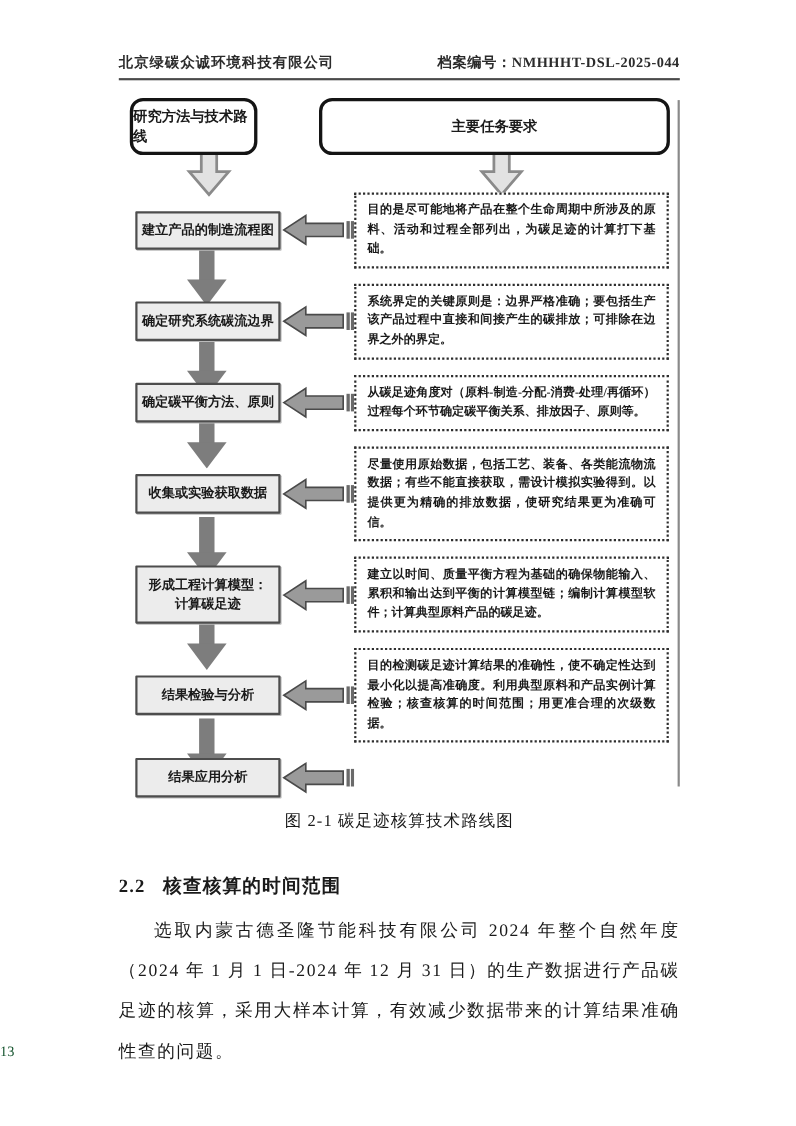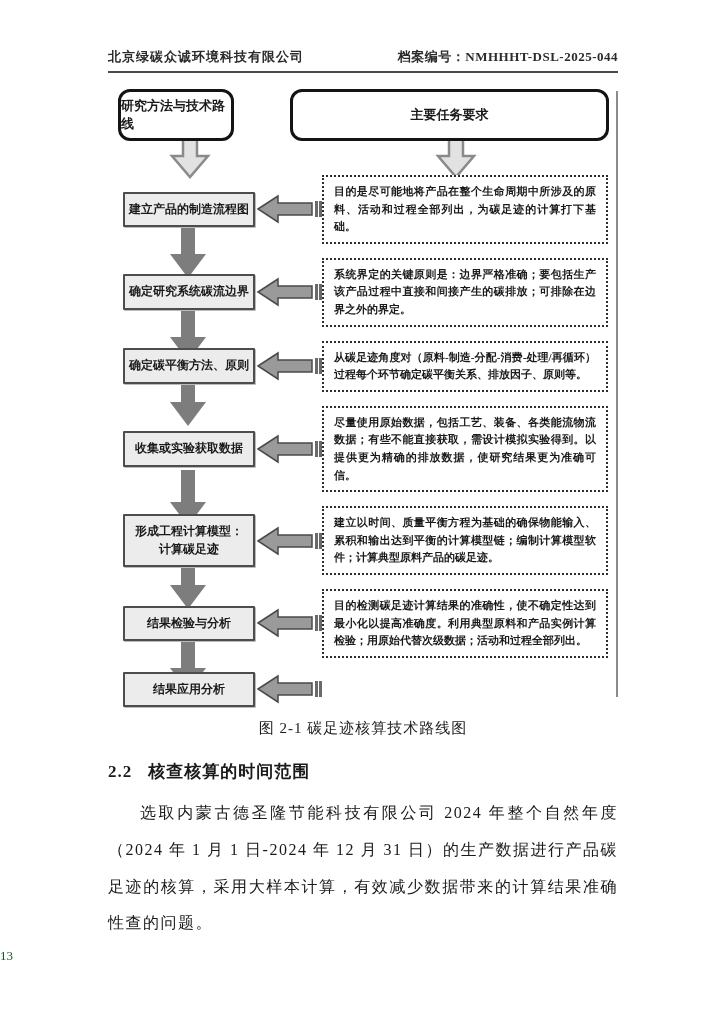--- a/index.html
+++ b/index.html
@@ -42,21 +42,21 @@
               font-size: 12px; font-weight: bold; padding: 7px 3px; line-height: 1.45;
               white-space: pre-line; box-shadow: 1px 1px 0 #bbb; }
   .task-box { border: 2px dotted #2e2e2e; padding: 6px 10px; font-size: 11px;
               font-weight: 600; line-height: 1.6; text-align: justify; background: #fff; font-family: Liberation Serif, serif; }
 
   .connector { position: relative; height: 14px; z-index: 0; }
   .connector svg { position: absolute; left: 60px; top: -22px; }
 
   
   .caption { text-align: center; font-size: 15px; margin-top: 12px; letter-spacing: 1px; }
-  .section-heading { margin-top: 22px; font-size: 17px; font-weight: bold; letter-spacing: 1px; }
+  .section-heading { margin-top: 38px; font-size: 17px; font-weight: bold; letter-spacing: 1px; }
   .section-heading .num { margin-right: 16px; font-family: "Liberation Serif", serif; }
   .body-paragraph { margin-top: 12px; font-size: 16px; line-height: 2.3;
                     text-align: justify; text-indent: 2em; letter-spacing: 1.5px; }
   .page-number { position: absolute; left: 0; right: 0; bottom: 60px;
                  font-size: 13px; color: #14532d; }
 </style>
 </head>
 <body>
 
 <svg width="0" height="0" style="position:absolute">
@@ -205,21 +205,21 @@
         <div class="frow">
           <div class="left-col">
               <div class="step-box">结果检验与分析</div>
             </div>
           <div class="mid-col">
               <svg width="72" height="32">
                 <use href="#left-block-arrow"></use>
               </svg>
             </div>
           <div class="right-col">
-              <div class="task-box">目的检测碳足迹计算结果的准确性，使不确定性达到最小化以提高准确度。利用典型原料和产品实例计算检验；用原始代替次级数据；活动和过程全部列出。</div>
+              <div class="task-box">目的检测碳足迹计算结果的准确性，使不确定性达到最小化以提高准确度。利用典型原料和产品实例计算检验；核查核算的时间范围；用更准合理的次级数据。</div>
             </div>
         </div>
         <div class="connector">
             <svg width="40" height="56">
               <use href="#solid-down-arrow"></use>
             </svg>
           </div>
 
         <div class="frow">
           <div class="left-col">

